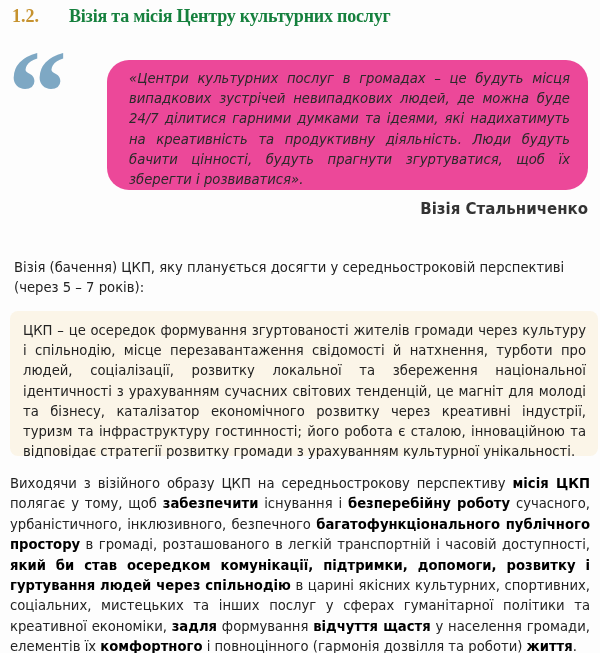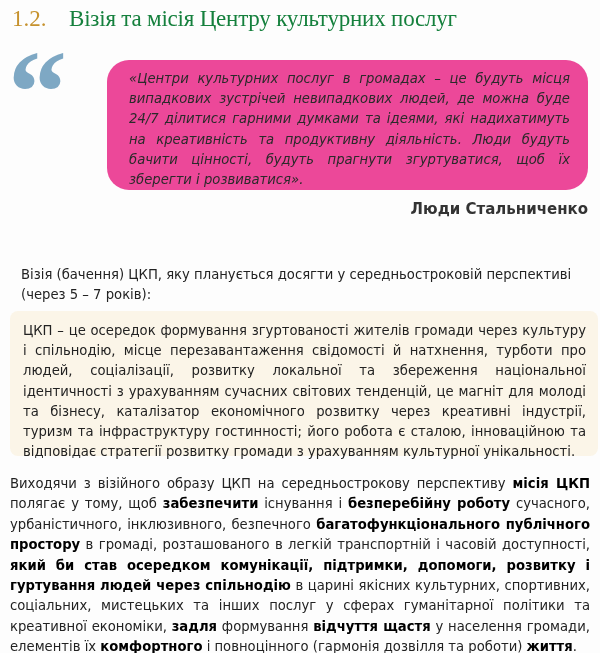--- a/index.html
+++ b/index.html
@@ -7,21 +7,21 @@
     width: 600px; height: 653px; overflow: hidden;
     background: #fdfdfd;
     font-family: "DejaVu Sans", "Liberation Sans", sans-serif;
     color: #1f1f1f;
     position: relative;
   }
   .heading {
     position: absolute; left: 12px; top: 6px;
     display: flex; align-items: baseline;
     font-family: "Liberation Serif", "DejaVu Serif", serif;
-    font-size: 23px; font-weight: normal;
+    font-size: 18px; font-weight: bold;
   }
   .heading .num { color: #c6922e; width: 57px; }
   .heading .title { color: #15803d; letter-spacing: -0.2px; }
 
   .quote-mark {
     position: absolute; left: 8px; top: 34px;
     font-family: "Liberation Serif", "DejaVu Serif", serif;
     font-weight: bold; font-size: 118px; line-height: 1;
     color: #7ea8c4;
   }
@@ -36,21 +36,21 @@
     text-align: justify; color: #2a2a2a; margin: 0;
   }
   .author {
     position: absolute; right: 12px; top: 199px; text-align: right;
   }
   .author .name { font-size: 15px; font-weight: bold; color: #333; line-height: 20px; }
   .author .role { font-size: 13.2px; color: #333; line-height: 18px; }
 
   .vision-intro {
     position: absolute; left: 10px; top: 254px; width: 580px;
-    font-size: 13.2px; line-height: 20px; margin: 11px; color: #222;
+    font-size: 13.2px; line-height: 20px; margin: 4px; color: #222;
   }
   .vision-box {
     position: absolute; left: 10px; top: 311px;
     width: 588px; height: 145px;
     background: #fbf5e8; border-radius: 8px;
     box-sizing: border-box; padding: 10px 12px 0 13px;
   }
   .vision-text {
     font-size: 13.2px; line-height: 20.2px; text-align: justify; margin: 0; color: #222;
   }
@@ -68,21 +68,21 @@
   <span class="title">Візія та місія Центру культурних послуг</span>
 </div>
 
 <div class="quote-mark">“</div>
 
 <div class="quote-box">
   <p class="quote-text">«Центри культурних послуг в громадах – це будуть місця випадкових зустрічей невипадкових людей, де можна буде 24/7 ділитися гарними думками та ідеями, які надихатимуть на креативність та продуктивну діяльність. Люди будуть бачити цінності, будуть прагнути згуртуватися, щоб їх зберегти і розвиватися».</p>
 </div>
 
 <div class="author">
-  <div class="name">Люди Стальниченко</div>
+  <div class="name">Візія Стальниченко</div>
 </div>
 
 <p class="vision-intro">Візія (бачення) ЦКП, яку планується досягти у середньостроковій перспективі (через 5 – 7 років):</p>
 
 <div class="vision-box">
   <p class="vision-text">ЦКП – це осередок формування згуртованості жителів громади через культуру і спільнодію, місце перезавантаження свідомості й натхнення, турботи про людей, соціалізації, розвитку локальної та збереження національної ідентичності з урахуванням сучасних світових тенденцій, це магніт для молоді та бізнесу, каталізатор економічного розвитку через креативні індустрії, туризм та інфраструктуру гостинності; його робота є сталою, інноваційною та відповідає стратегії розвитку громади з урахуванням культурної унікальності.</p>
 </div>
 
 <p class="mission">
   <span>Виходячи з візійного образу ЦКП на середньострокову перспективу </span><b>місія ЦКП</b><span> полягає у тому, щоб </span><b>забезпечити</b><span> існування і </span><b>безперебійну роботу</b><span> сучасного, урбаністичного, інклюзивного, безпечного </span><b>багатофункціонального публічного простору</b><span> в громаді, розташованого в легкій транспортній і часовій доступності, </span><b>який би став осередком комунікації, підтримки, допомоги, розвитку і гуртування людей через спільнодію</b><span> в царині якісних культурних, спортивних, соціальних, мистецьких та інших послуг у сферах гуманітарної політики та креативної економіки, </span><b>задля</b><span> формування </span><b>відчуття щастя</b><span> у населення громади, елементів їх </span><b>комфортного</b><span> і повноцінного (гармонія дозвілля та роботи) </span><b>життя</b><span>.</span>

